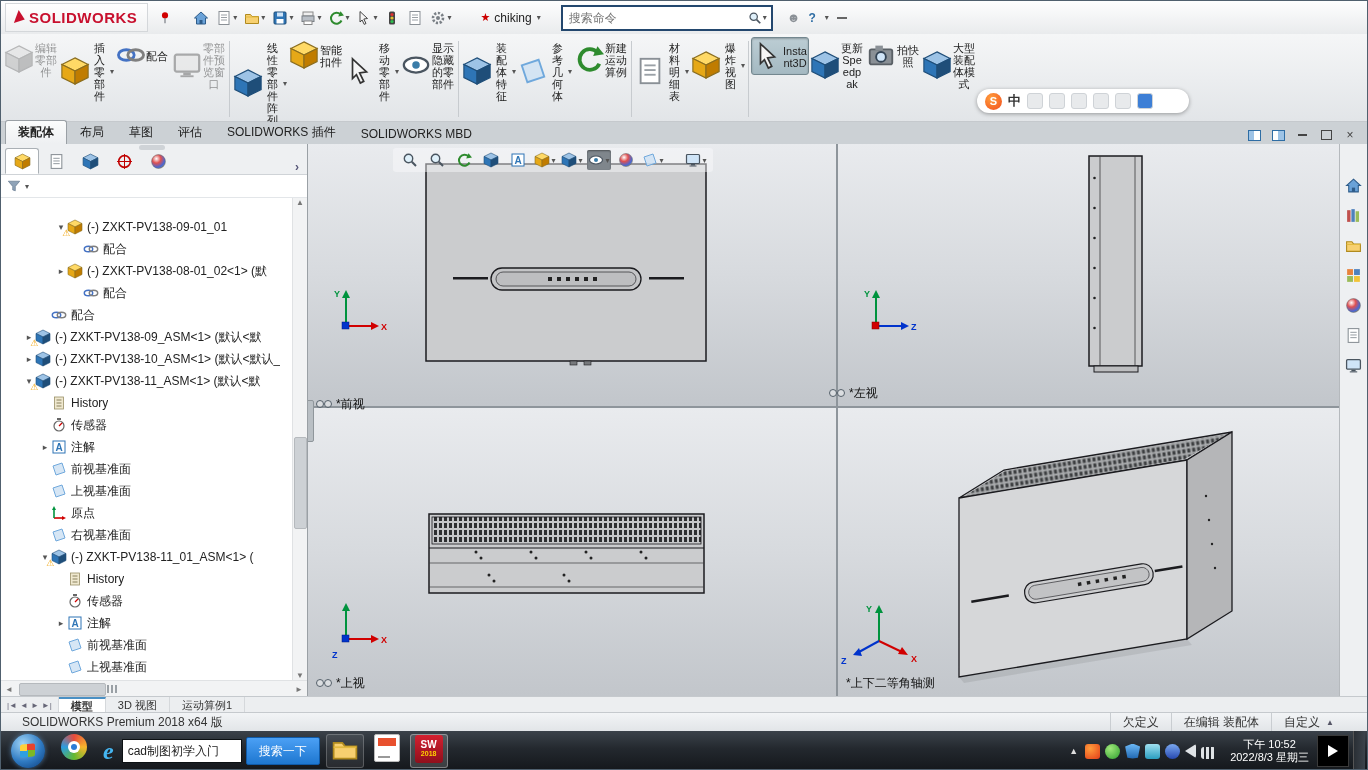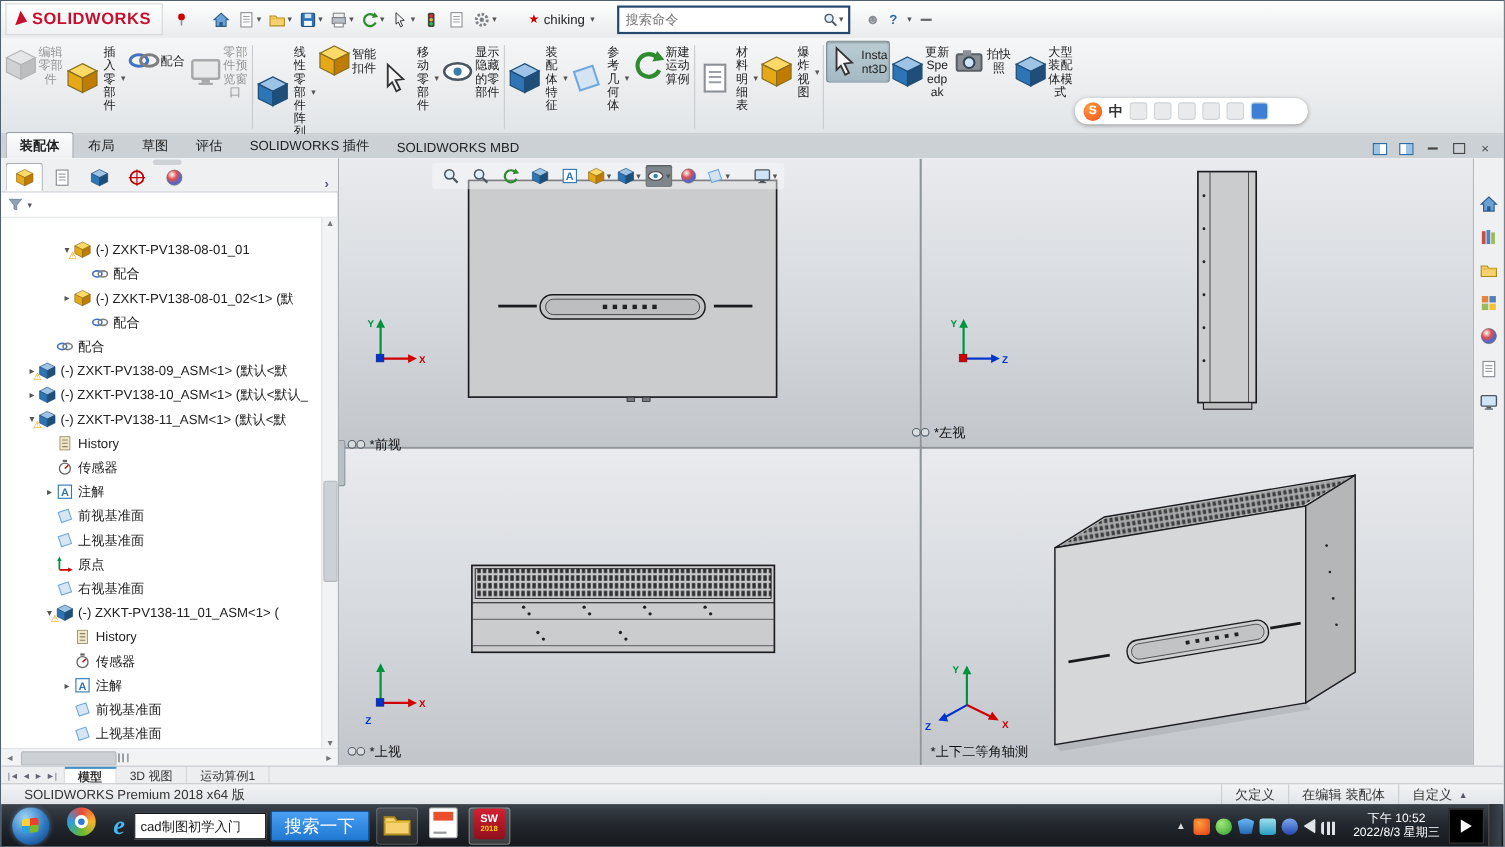--- a/index.html
+++ b/index.html
@@ -147,21 +147,21 @@
   .tbtn.active{background:rgba(255,255,255,.16);border:1px solid rgba(255,255,255,.35);box-sizing:border-box;}
   .tbtn.open{background:rgba(255,255,255,.08);border:1px solid rgba(255,255,255,.22);box-sizing:border-box;}
   .bro{position:relative;width:26px;height:26px;border-radius:50%;
        background:conic-gradient(#e84a3c,#f7b52c,#63b931,#2c9ce0,#e84a3c);}
   .bro i{position:absolute;left:7px;top:7px;width:12px;height:12px;border-radius:50%;background:#fff;}
   .bro i b{position:absolute;left:3px;top:3px;width:6px;height:6px;border-radius:50%;background:#2c7cd6;}
   .ie{font-family:"Liberation Serif","DejaVu Serif",serif;font-style:italic;font-weight:bold;font-size:24px;color:#45b6f2;margin:0 4px;}
   .tsearch{display:flex;align-items:center;gap:4px;margin:0 4px;}
   .tsearch input{width:108px;height:22px;border:1px solid #0d1114;background:#fff;color:#222;font-size:12px;padding:0 5px;
                  font-family:"Liberation Sans","DejaVu Sans",sans-serif;}
-  .tsbtn{height:26px;padding:0 12px;color:#fff;font-size:16px;display:flex;align-items:center;
+  .tsbtn{height:26px;padding:0 12px;color:#fff;font-size:12px;display:flex;align-items:center;
          background:linear-gradient(#4ba0f5,#1e77d0);border:1px solid #0f5aa8;border-radius:2px;}
   .fol svg{width:28px;height:28px;}
   .ppt{position:relative;width:24px;height:26px;background:#fff;border-radius:2px;border:1px solid #bbb;}
   .ppt i{position:absolute;left:3px;top:3px;width:18px;height:8px;background:#e8502e;}
   .ppt b{position:absolute;left:3px;bottom:3px;width:12px;height:2px;background:#999;}
   .swic{width:28px;height:28px;background:linear-gradient(#d42030,#8f0f1c);border-radius:3px;color:#fff;
         display:flex;flex-direction:column;align-items:center;justify-content:center;font-weight:bold;}
   .swic .s1{font-size:10px;line-height:10px;}
   .swic .s2{font-size:7px;line-height:8px;color:#ffd200;}
   .tb-spacer{flex:1;}
@@ -601,21 +601,21 @@
         </span>
       <i class="dd">▾</i>
     </div>
     <div class="treewrap">
       <div class="tree">
         <div class="tr" style="--i:3">
             <span class="exp">▾</span>
             <span class="ti"><svg>
                 <use href="#sy-cube"></use>
               </svg><b class="wn">⚠</b></span>
-            <span class="tl">(-) ZXKT-PV138-08-01_01</span>
+            <span class="tl">(-) ZXKT-PV138-09-01_01</span>
           </div>
         <div class="tr" style="--i:4">
             <span class="exp"></span>
             <span class="ti"><svg>
                 <use href="#sy-clip"></use>
               </svg></span>
             <span class="tl">配合</span>
           </div>
         <div class="tr" style="--i:3">
             <span class="exp">▸</span>

